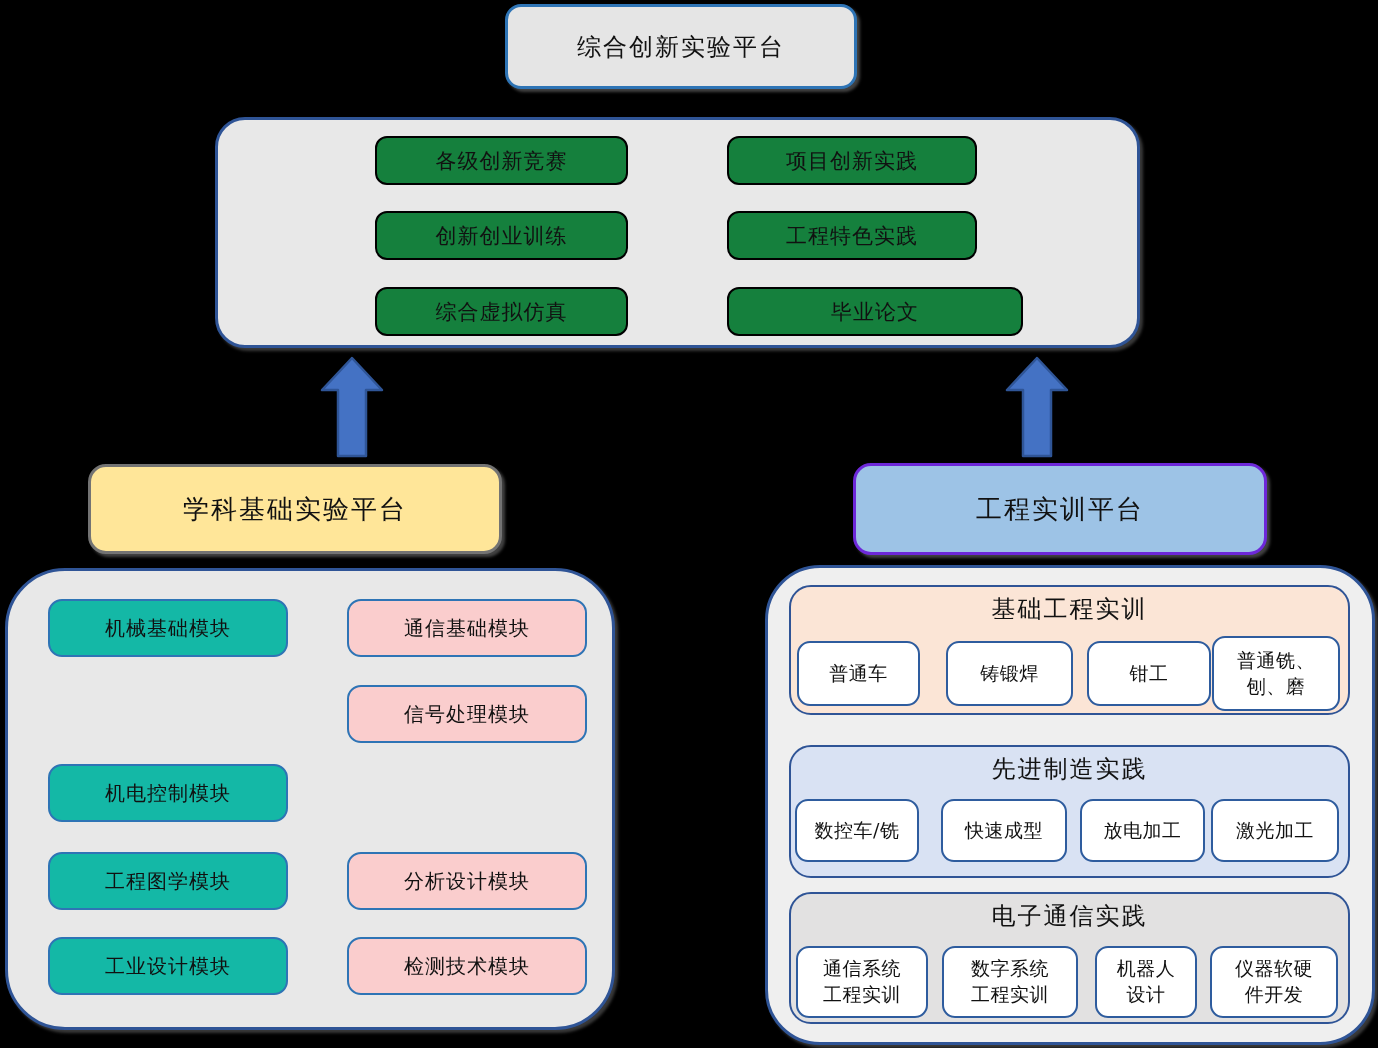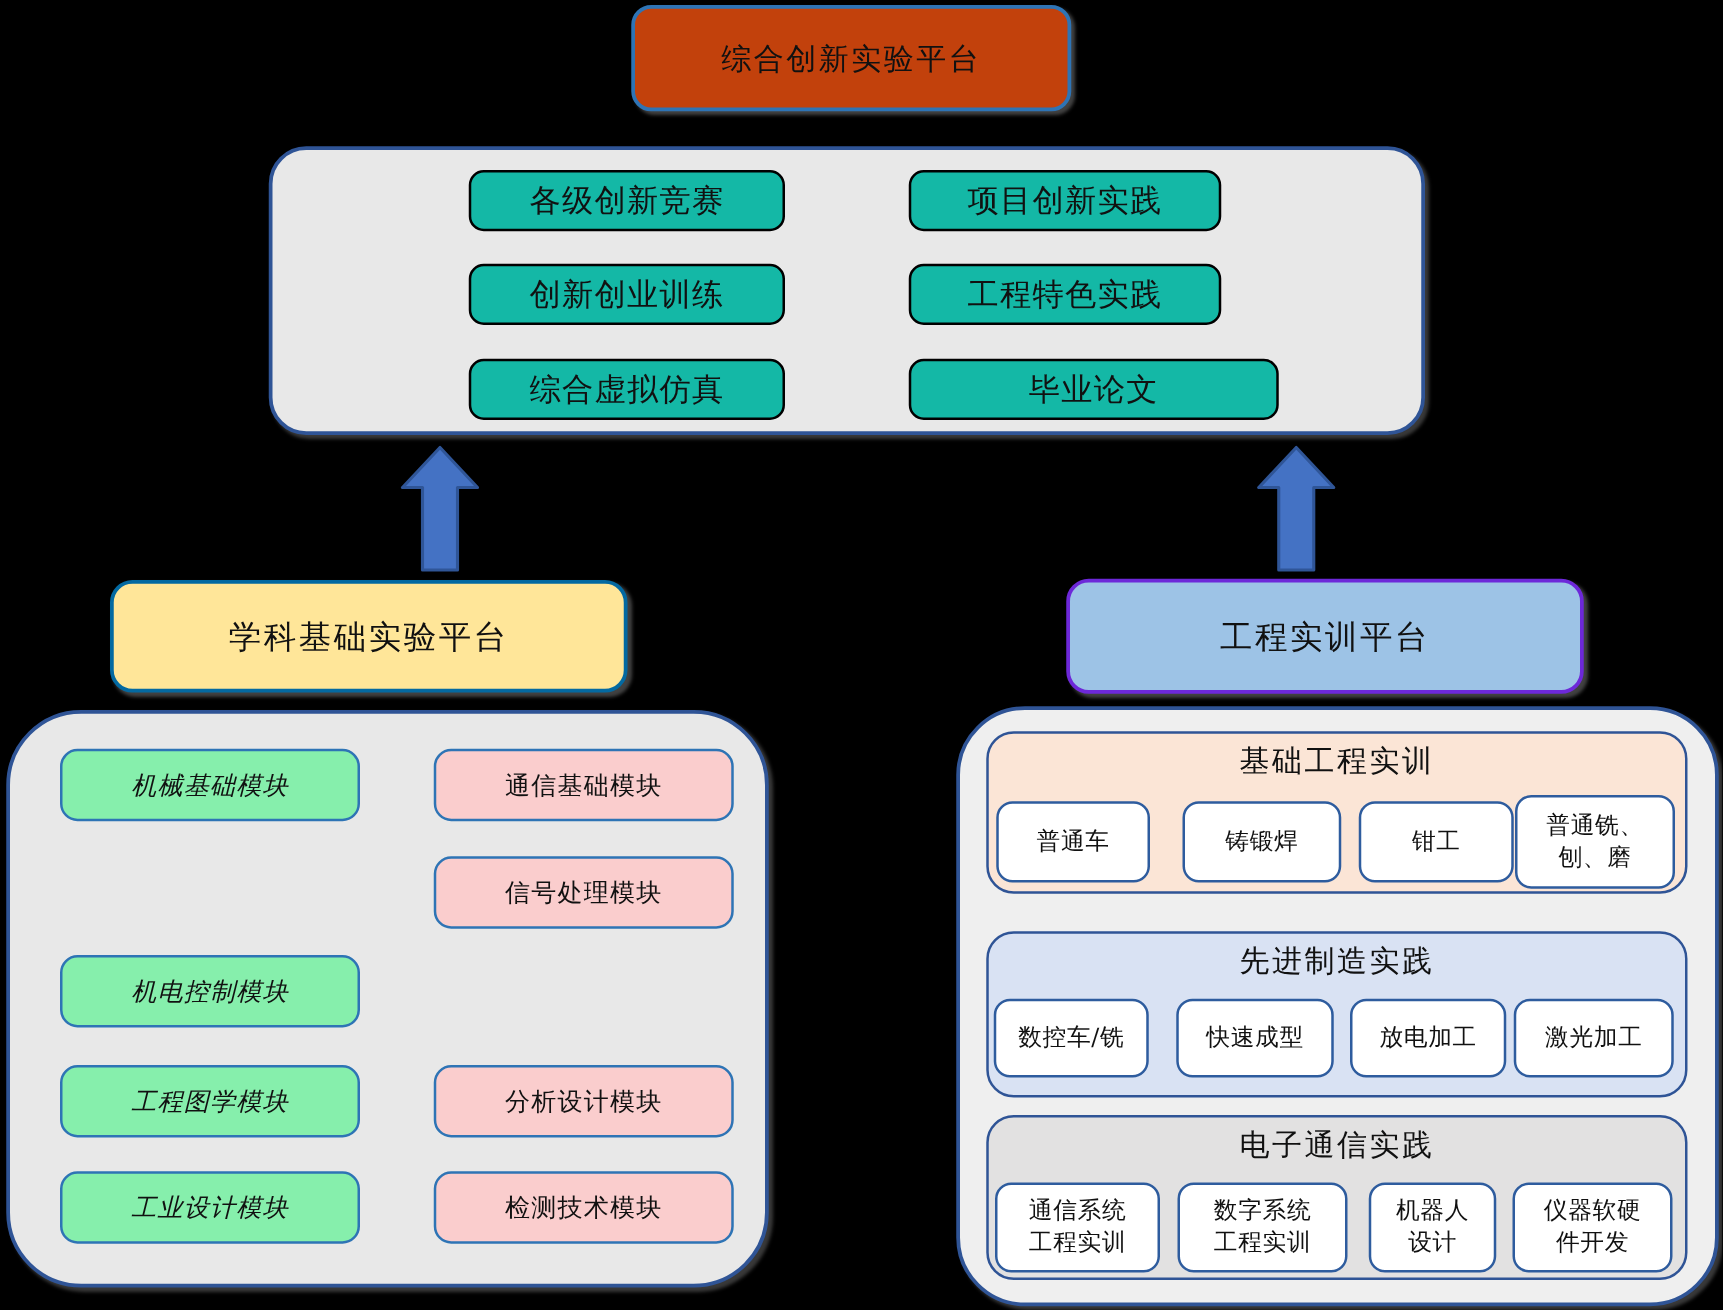--- a/index.html
+++ b/index.html
@@ -6,65 +6,65 @@
   .canvas{
     position:relative;width:1378px;height:1048px;background:#000;overflow:hidden;
     font-family:"DejaVu Serif","Liberation Serif",serif;color:#111;
   }
   .abs{position:absolute;box-sizing:border-box;}
   .center{display:flex;align-items:center;justify-content:center;text-align:center;}
 
   
   .green-box{
     left:505px;top:4px;width:352px;height:85px;
-    background:#c2410c;border:3px solid #2E74B5;border-radius:16px;
+    background:#e5e5e5;border:3px solid #2E74B5;border-radius:16px;
     font-size:24px;letter-spacing:2px;
     box-shadow:3px 3px 3px rgba(190,190,190,.35);
   }
 
   
   .center-container{
     left:215px;top:117px;width:925px;height:231px;
     background:#E8E8E8;border:3px solid #2F5496;border-radius:30px;
     box-shadow:3px 3px 3px rgba(190,190,190,.3);
   }
   .inno-box{
-    height:49px;background:#14b8a6;border:2.5px solid #000;border-radius:12px;
-    font-size:25px;letter-spacing:1px;
+    height:49px;background:#15803d;border:2.5px solid #000;border-radius:12px;
+    font-size:21px;letter-spacing:1px;
   }
 
   
   .arrow{left:320px;top:356px;width:64px;height:102px;}
   .arrow.right{left:1005px;}
 
   
   .yellow-header{
     left:88px;top:464px;width:414px;height:90px;
-    background:#FFE699;border:3px solid #0369a1;border-radius:18px;
+    background:#FFE699;border:3px solid #737373;border-radius:18px;
     font-size:26px;letter-spacing:2px;
     box-shadow:3px 3px 3px rgba(190,190,190,.35);
   }
   .blue-header{
     left:853px;top:463px;width:414px;height:92px;
     background:#9DC3E6;border:3px solid #6d28d9;border-radius:18px;
     font-size:26px;letter-spacing:2px;
     box-shadow:3px 3px 3px rgba(190,190,190,.35);
   }
 
   
   .left-container{
     left:5px;top:568px;width:610px;height:462px;
     background:#E8E8E8;border:3px solid #2F5496;border-radius:60px;
     box-shadow:3px 3px 3px rgba(190,190,190,.3);
   }
   .module{
     width:240px;height:58px;border-radius:14px;font-size:20px;letter-spacing:1px;
     border:2.5px solid #2E74B5;
   }
-  .module.blue{left:48px;background:#86efac;font-style:italic;}
+  .module.blue{left:48px;background:#14b8a6;}
   .module.pink{left:347px;background:#FACDCD;}
   .r0{top:599px}.r1{top:685px}.r2{top:764px}.r3{top:852px}.r4{top:937px}
 
   
   .right-container{
     left:765px;top:565px;width:610px;height:480px;
     background:#EFEFEF;border:3px solid #2F5496;border-radius:55px;
     box-shadow:3px 3px 3px rgba(190,190,190,.3);
   }
   .section{

